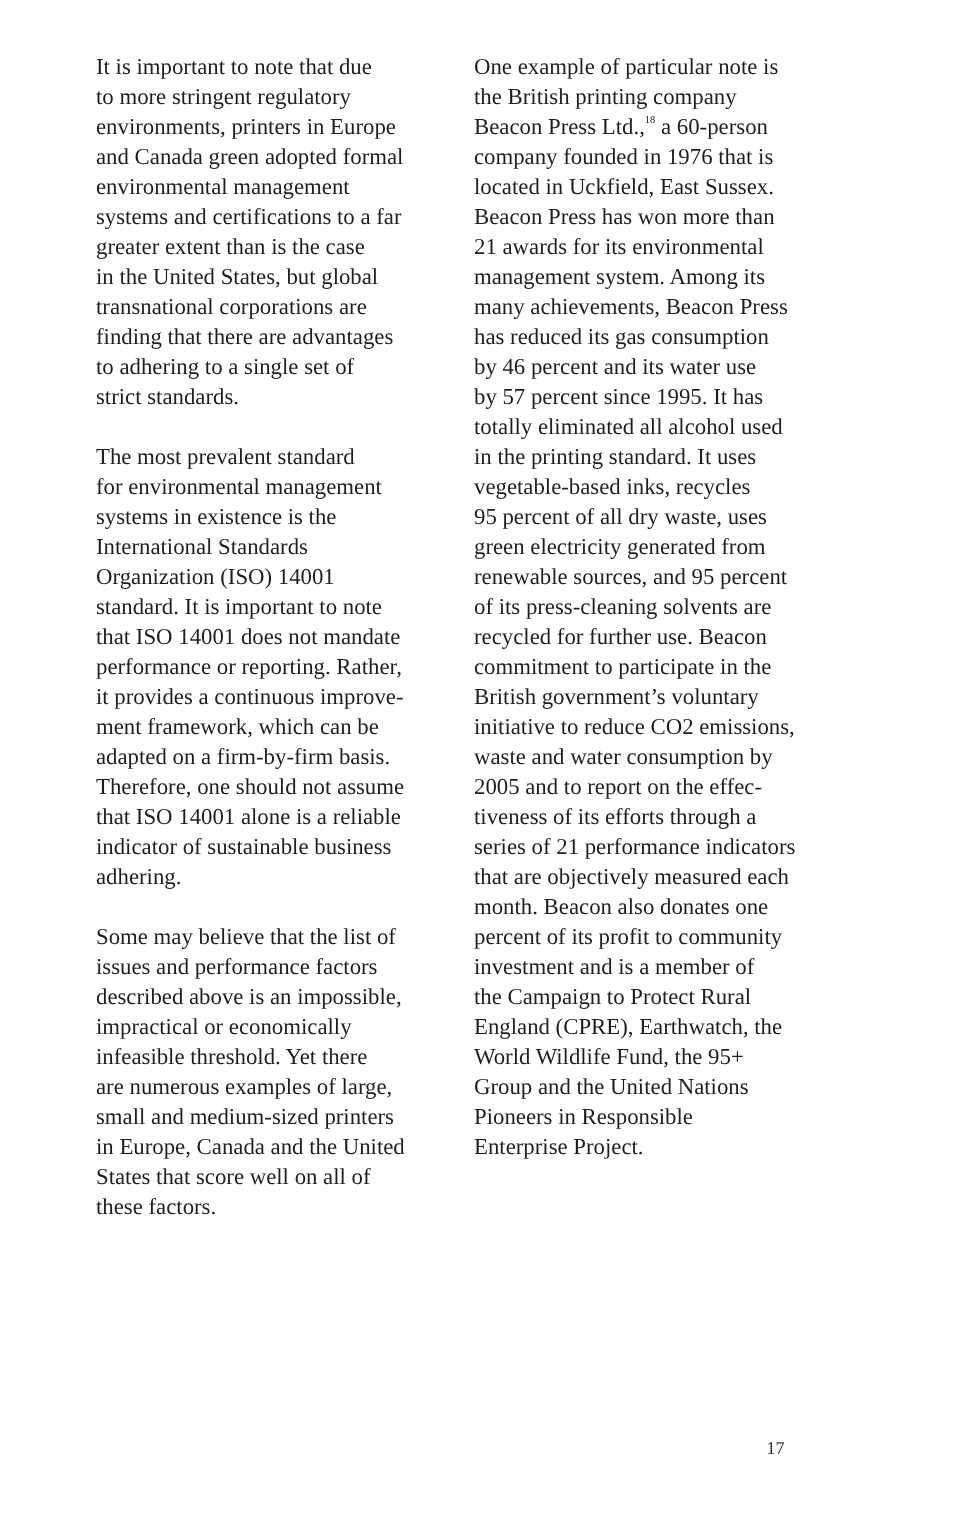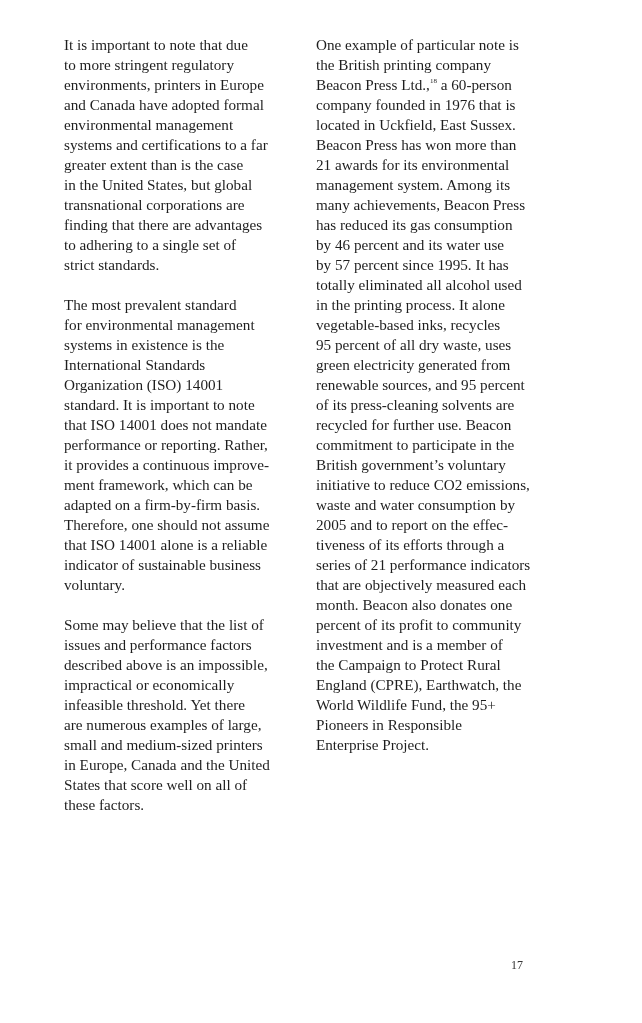--- a/index.html
+++ b/index.html
@@ -14,21 +14,21 @@
   .page-number { position: absolute; left: 511px; top: 958px; font-size: 12px; color: #333; }
 </style>
 </head>
 <body>
 
 <div class="col col-left">
   <div>
     <span class="line">It is important to note that due</span>
     <span class="line">to more stringent regulatory</span>
     <span class="line">environments, printers in Europe</span>
-    <span class="line">and Canada have adopted formal</span>
+    <span class="line">and Canada green adopted formal</span>
     <span class="line">environmental management</span>
     <span class="line">systems and certifications to a far</span>
     <span class="line">greater extent than is the case</span>
     <span class="line">in the United States, but global</span>
     <span class="line">transnational corporations are</span>
     <span class="line">finding that there are advantages</span>
     <span class="line">to adhering to a single set of</span>
     <span class="line">strict standards.</span>
   </div>
   <span class="gap"></span>
@@ -40,21 +40,21 @@
     <span class="line">Organization (ISO) 14001</span>
     <span class="line">standard. It is important to note</span>
     <span class="line">that ISO 14001 does not mandate</span>
     <span class="line">performance or reporting. Rather,</span>
     <span class="line">it provides a continuous improve-</span>
     <span class="line">ment framework, which can be</span>
     <span class="line">adapted on a firm-by-firm basis.</span>
     <span class="line">Therefore, one should not assume</span>
     <span class="line">that ISO 14001 alone is a reliable</span>
     <span class="line">indicator of sustainable business</span>
-    <span class="line">voluntary.</span>
+    <span class="line">adhering.</span>
   </div>
   <span class="gap"></span>
   <div>
     <span class="line">Some may believe that the list of</span>
     <span class="line">issues and performance factors</span>
     <span class="line">described above is an impossible,</span>
     <span class="line">impractical or economically</span>
     <span class="line">infeasible threshold. Yet there</span>
     <span class="line">are numerous examples of large,</span>
     <span class="line">small and medium-sized printers</span>
@@ -72,39 +72,40 @@
     <span class="line">company founded in 1976 that is</span>
     <span class="line">located in Uckfield, East Sussex.</span>
     <span class="line">Beacon Press has won more than</span>
     <span class="line">21 awards for its environmental</span>
     <span class="line">management system. Among its</span>
     <span class="line">many achievements, Beacon Press</span>
     <span class="line">has reduced its gas consumption</span>
     <span class="line">by 46 percent and its water use</span>
     <span class="line">by 57 percent since 1995. It has</span>
     <span class="line">totally eliminated all alcohol used</span>
-    <span class="line">in the printing process. It alone</span>
+    <span class="line">in the printing standard. It uses</span>
     <span class="line">vegetable-based inks, recycles</span>
     <span class="line">95 percent of all dry waste, uses</span>
     <span class="line">green electricity generated from</span>
     <span class="line">renewable sources, and 95 percent</span>
     <span class="line">of its press-cleaning solvents are</span>
     <span class="line">recycled for further use. Beacon</span>
     <span class="line">commitment to participate in the</span>
     <span class="line">British government’s voluntary</span>
     <span class="line">initiative to reduce CO2 emissions,</span>
     <span class="line">waste and water consumption by</span>
     <span class="line">2005 and to report on the effec-</span>
     <span class="line">tiveness of its efforts through a</span>
     <span class="line">series of 21 performance indicators</span>
     <span class="line">that are objectively measured each</span>
     <span class="line">month. Beacon also donates one</span>
     <span class="line">percent of its profit to community</span>
     <span class="line">investment and is a member of</span>
     <span class="line">the Campaign to Protect Rural</span>
     <span class="line">England (CPRE), Earthwatch, the</span>
     <span class="line">World Wildlife Fund, the 95+</span>
+    <span class="line">Group and the United Nations</span>
     <span class="line">Pioneers in Responsible</span>
     <span class="line">Enterprise Project.</span>
   </div>
 </div>
 
 <div class="page-number">17</div>
 
 </body></html>

